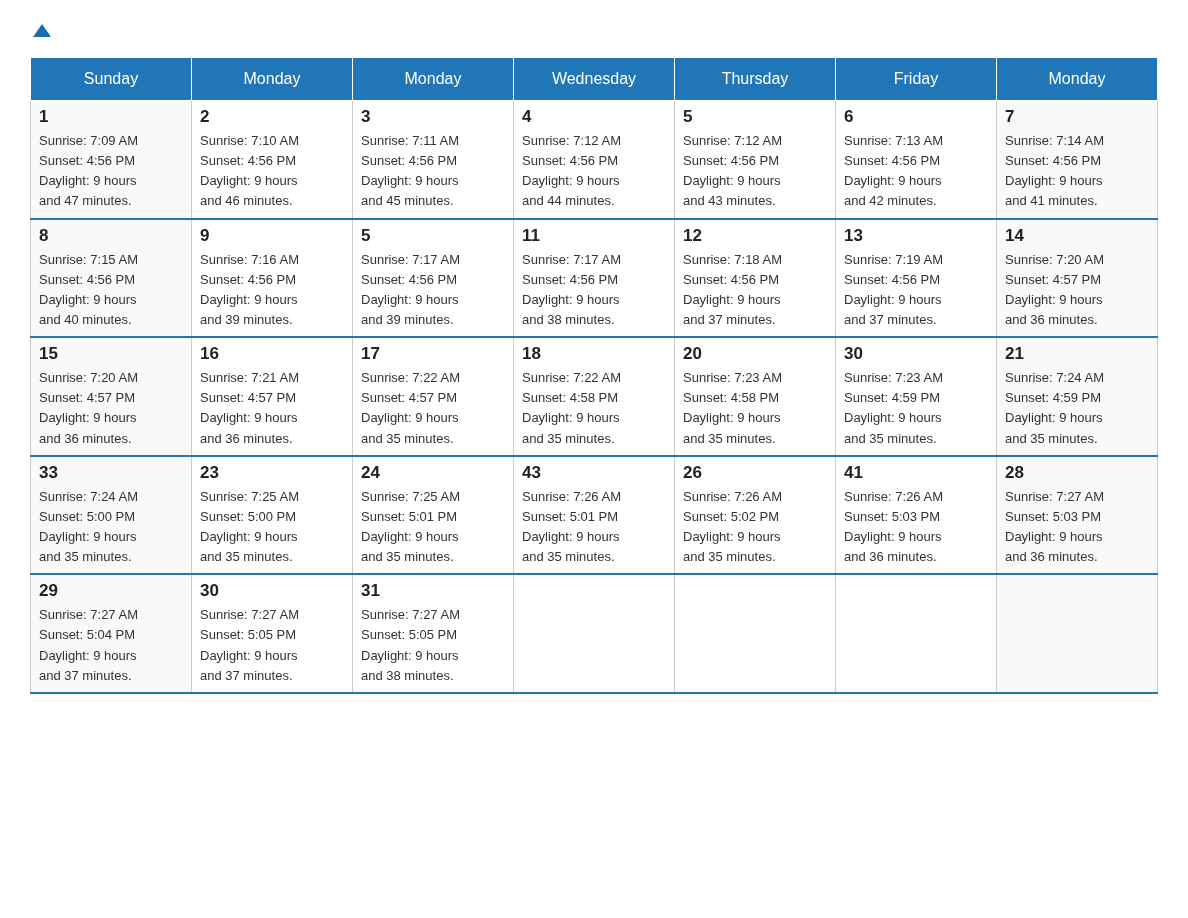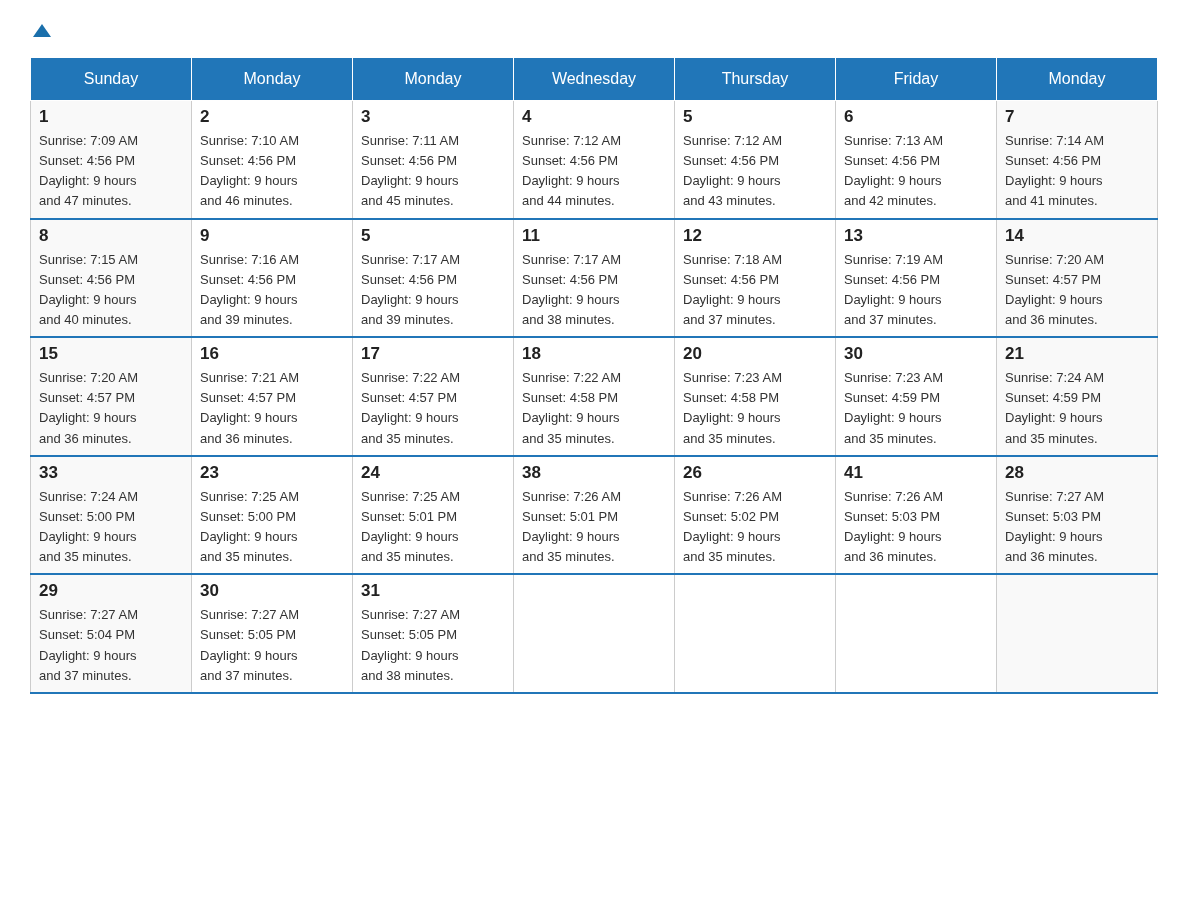--- a/index.html
+++ b/index.html
@@ -340,21 +340,21 @@
         <td>
           <span class="day-number">24</span>
         <div class="day-info">
           Sunrise: 7:25 AM<br>
           Sunset: 5:01 PM<br>
           Daylight: 9 hours<br>
           and 35 minutes.
         </div>
         </td>
         <td>
-          <span class="day-number">38</span>
+          <span class="day-number">43</span>
         <div class="day-info">
           Sunrise: 7:26 AM<br>
           Sunset: 5:01 PM<br>
           Daylight: 9 hours<br>
           and 35 minutes.
         </div>
         </td>
         <td>
           <span class="day-number">26</span>
         <div class="day-info">

